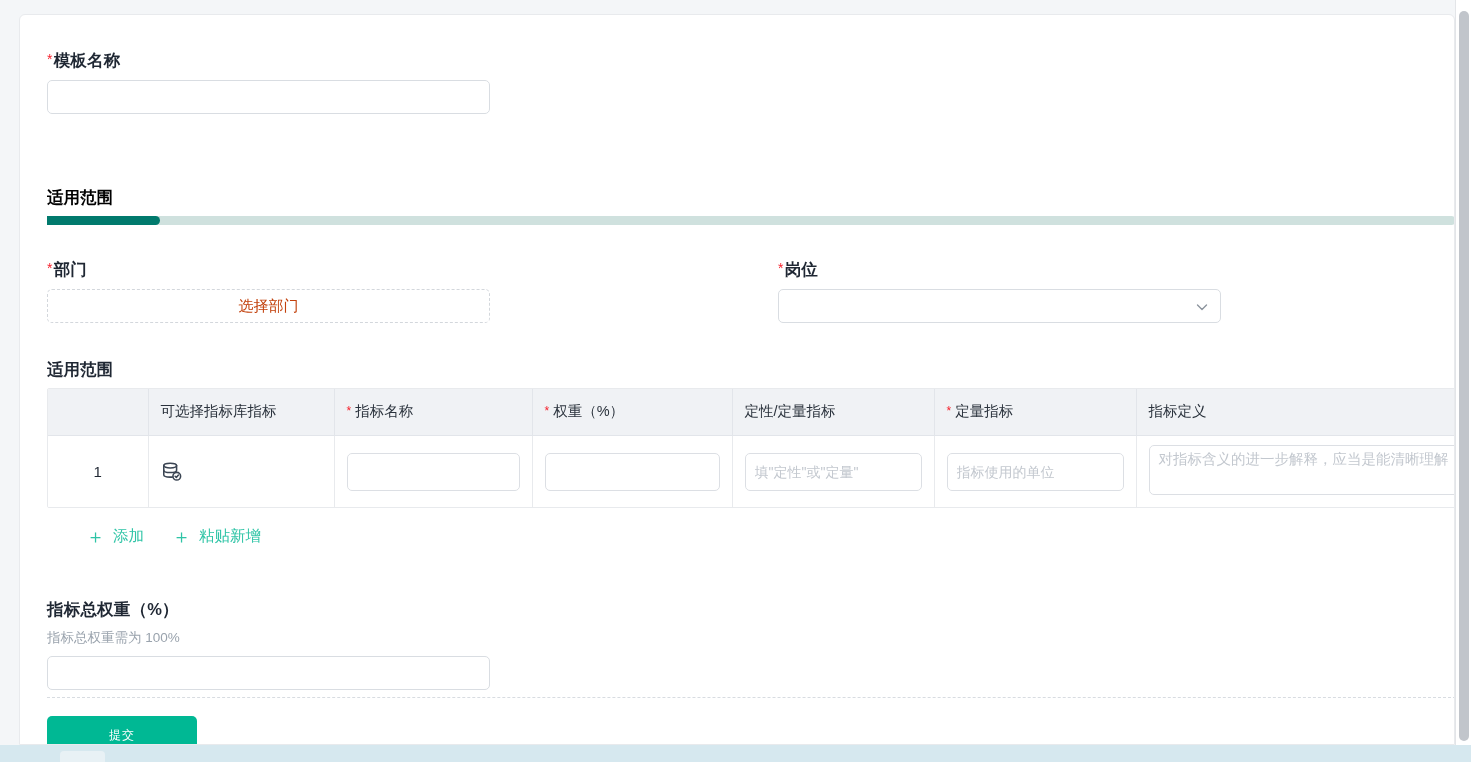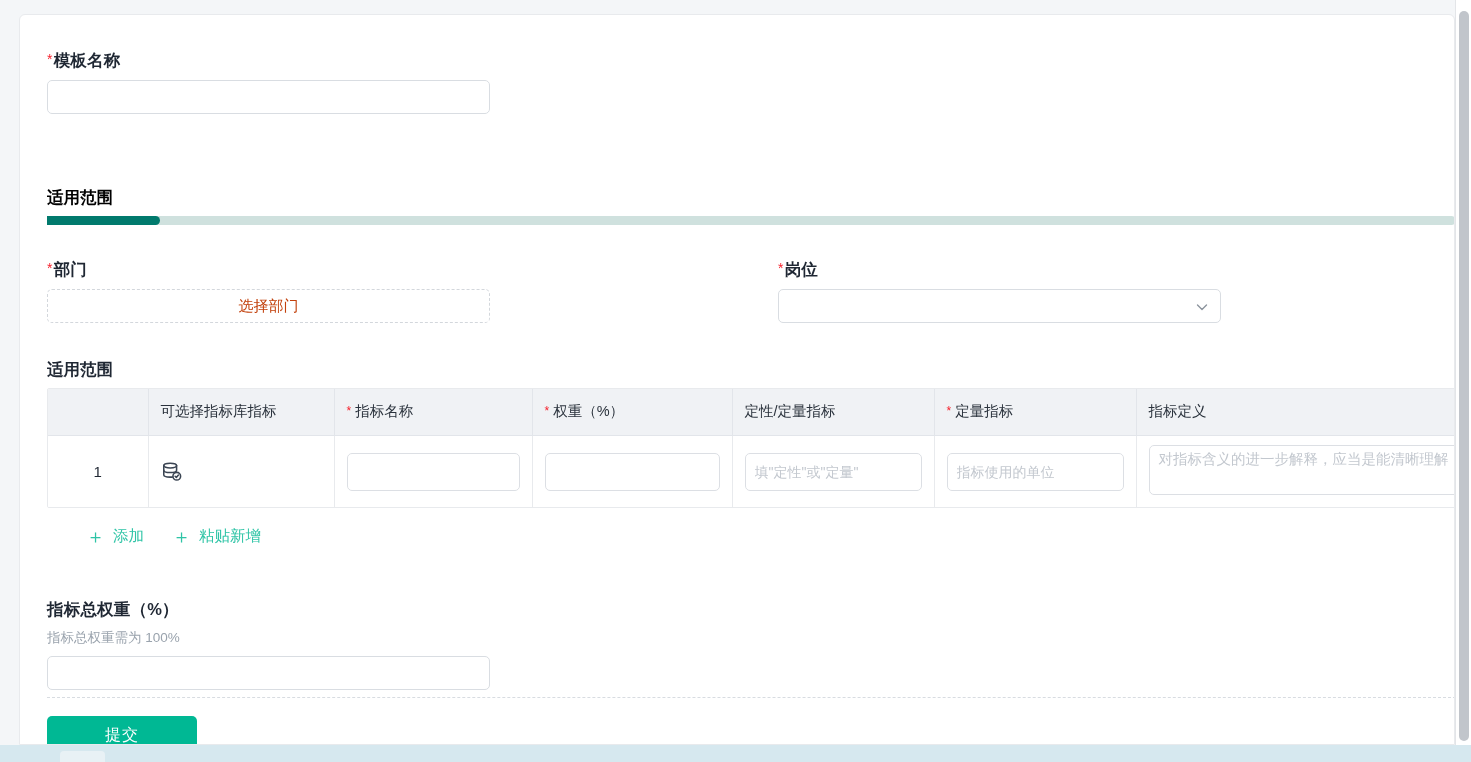--- a/index.html
+++ b/index.html
@@ -304,21 +304,21 @@
 
   .submit-btn {
     position: absolute;
     left: 27px; top: 701px;
     width: 150px; height: 38px;
     background: #00b894;
     border: none;
     border-radius: 5px;
     color: #ffffff;
     font-family: inherit;
-    font-size: 16px;
+    font-size: 12px;
     cursor: pointer;
     letter-spacing: 1px;
   }
 </style>
 </head>
 <body>
 
 <div id="root">
 
   <div class="card">

